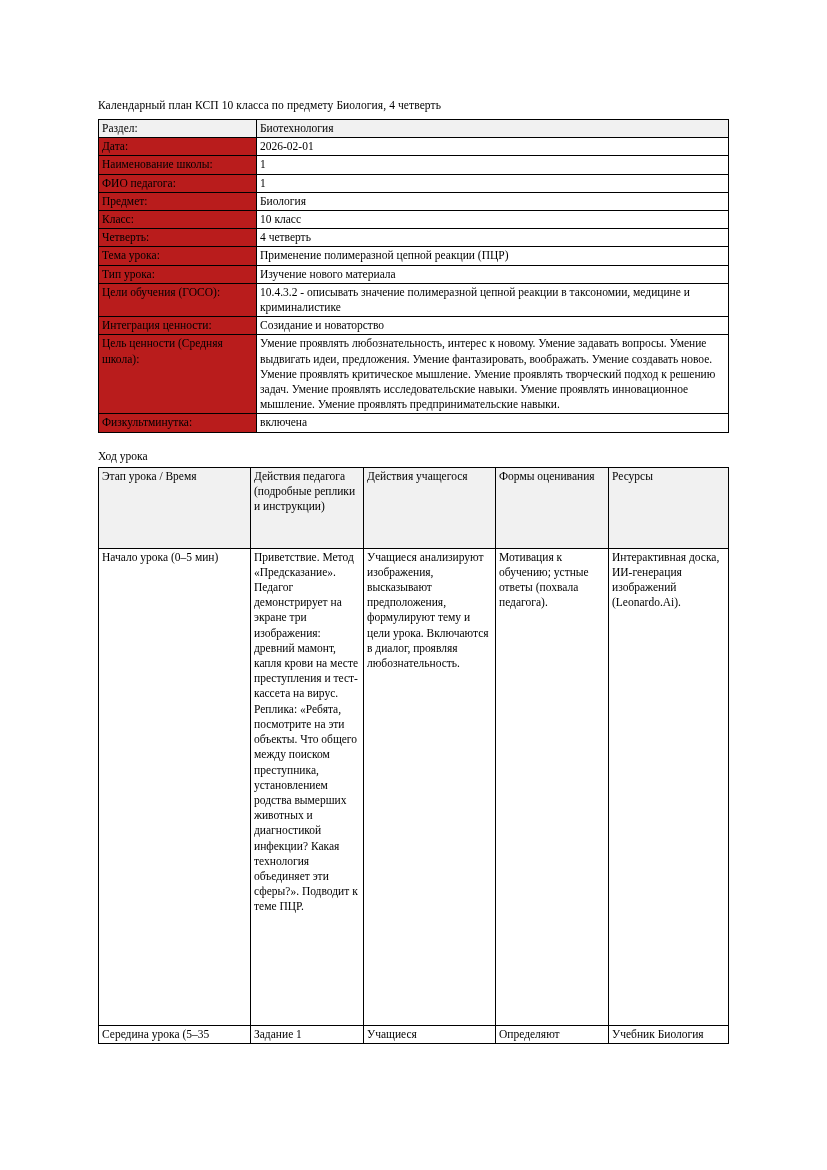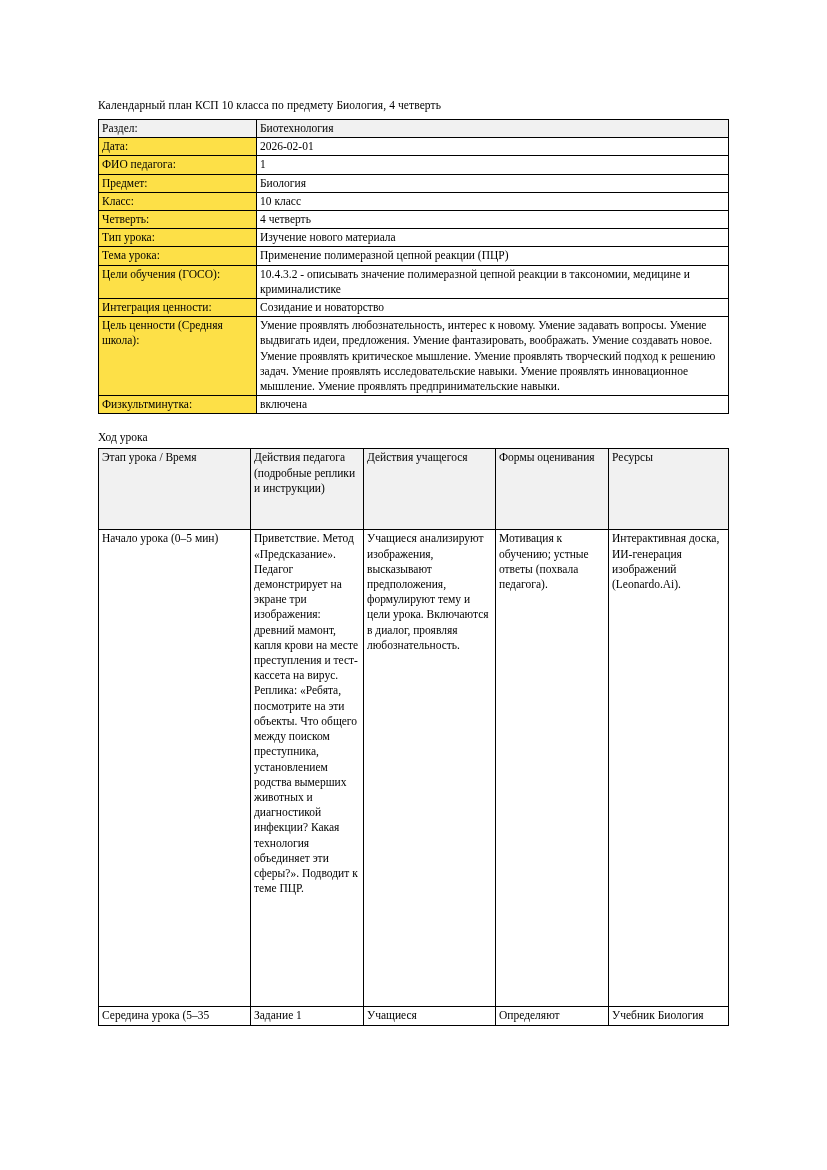--- a/index.html
+++ b/index.html
@@ -53,21 +53,21 @@
     text-align: left;
     word-wrap: break-word;
     overflow-wrap: break-word;
   }
 
   
   .info-table { margin-bottom: 16px; }
   .info-table col.c-label { width: 158px; }
   .info-table col.c-value { width: 472px; }
   .info-table td.label {
-    background: #fde047;
+    background: #b91c1c;
   }
   .info-table td.value {
     background: #ffffff;
   }
   .info-table tr.shaded td { background: #f1f1f1; }
 
   .section-caption {
     font-size: 11.5px;
     line-height: 15px;
     margin: 2px 0 3px 0;
@@ -107,42 +107,46 @@
       <tbody>
         <tr class="shaded">
           <td class="label">Раздел:</td>
           <td class="value">Биотехнология</td>
         </tr>
         <tr>
           <td class="label">Дата:</td>
           <td class="value">2026-02-01</td>
         </tr>
         <tr>
+          <td class="label">Наименование школы:</td>
+          <td class="value">1</td>
+        </tr>
+        <tr>
           <td class="label">ФИО педагога:</td>
           <td class="value">1</td>
         </tr>
         <tr>
           <td class="label">Предмет:</td>
           <td class="value">Биология</td>
         </tr>
         <tr>
           <td class="label">Класс:</td>
           <td class="value">10 класс</td>
         </tr>
         <tr>
           <td class="label">Четверть:</td>
           <td class="value">4 четверть</td>
         </tr>
         <tr>
+          <td class="label">Тема урока:</td>
+          <td class="value">Применение полимеразной цепной реакции (ПЦР)</td>
+        </tr>
+        <tr>
           <td class="label">Тип урока:</td>
           <td class="value">Изучение нового материала</td>
-        </tr>
-        <tr>
-          <td class="label">Тема урока:</td>
-          <td class="value">Применение полимеразной цепной реакции (ПЦР)</td>
         </tr>
         <tr>
           <td class="label">Цели обучения (ГОСО):</td>
           <td class="value">10.4.3.2 - описывать значение полимеразной цепной реакции в таксономии, медицине и криминалистике</td>
         </tr>
         <tr>
           <td class="label">Интеграция ценности:</td>
           <td class="value">Созидание и новаторство</td>
         </tr>
         <tr>

